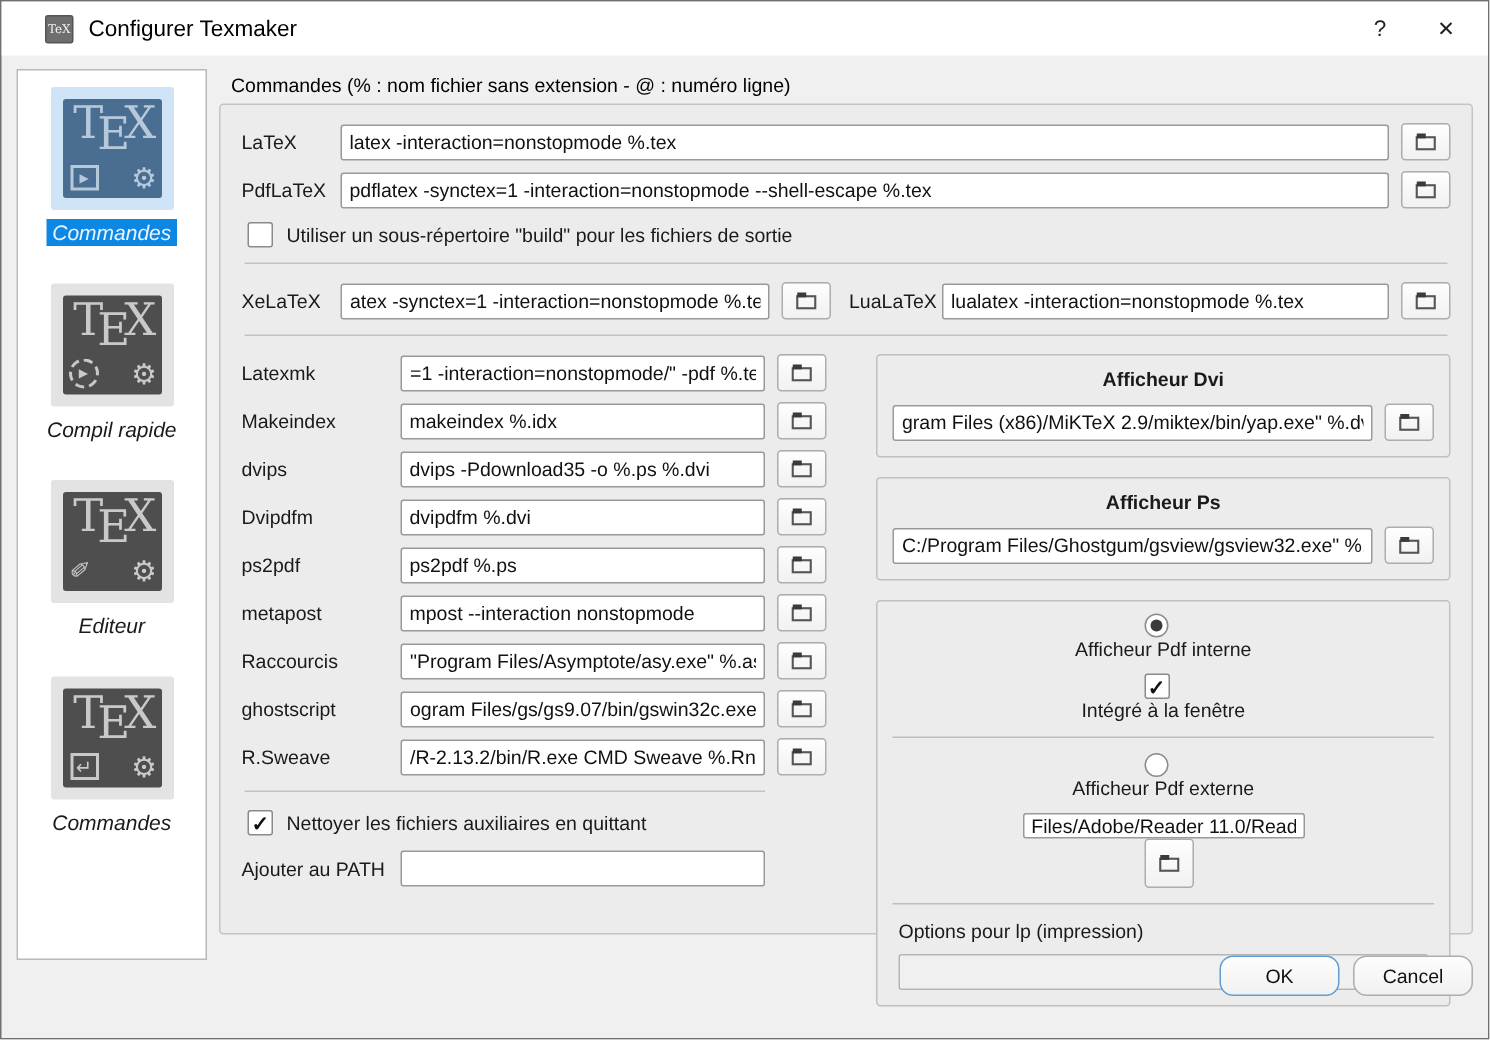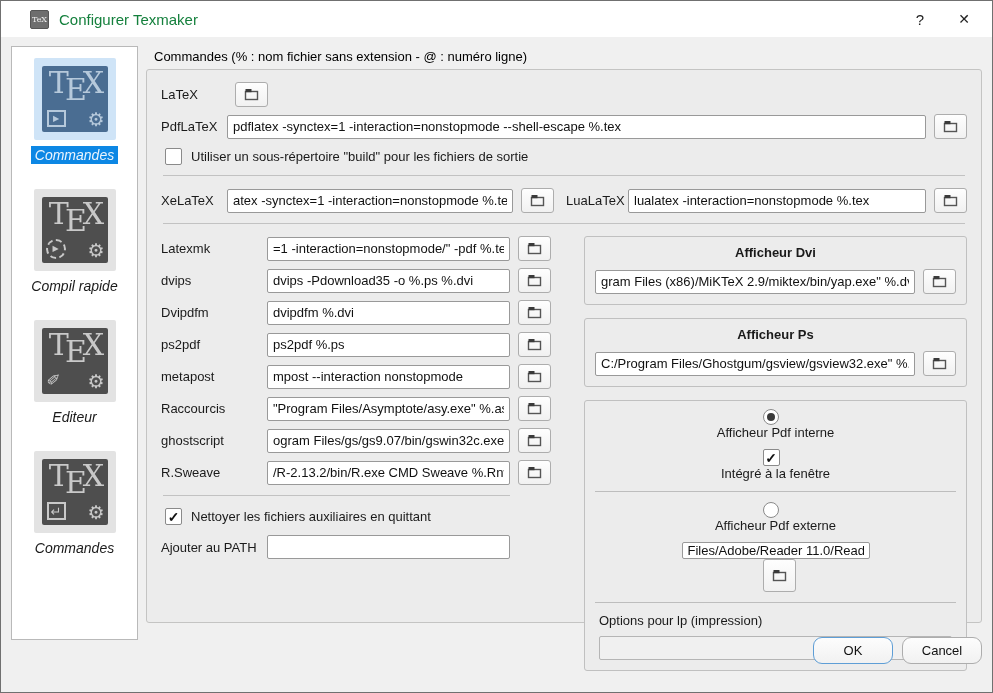--- a/index.html
+++ b/index.html
@@ -23,21 +23,21 @@
     display: flex; align-items: center;
     flex: 0 0 36px;
   }
   .app-icon {
     width: 19px; height: 19px; margin-left: 29px;
     background: #6e6e6e; border-radius: 2px;
     color: #f2f2f2; font-family: "DejaVu Serif", serif;
     font-size: 8px; display: flex; align-items: center; justify-content: center;
     border: 1px solid #555;
   }
-  .win-title { margin-left: 10px; font-size: 15px; color: #15803d; }
+  .win-title { margin-left: 10px; font-size: 15px; color: #000000; }
   .tb-spacer { flex: 1; }
   .tb-btn {
     width: 44px; height: 36px; display: flex; align-items: center; justify-content: center;
     font-size: 15px; color: #222; cursor: default;
   }
   .tb-close { font-size: 14px; margin-right: 6px; }
   
   .content { flex: 1; display: flex; padding: 9px 10px 0 10px; }
   
   .sidebar {
@@ -208,20 +208,21 @@
 
     </div>
 
     <div class="main">
       <div class="group-label">Commandes (% : nom fichier sans extension - @ : numéro ligne)</div>
 
       <div class="outer-box">
 
         <div class="row">
           <span class="lbl lbl-w64">LaTeX</span>
+          <input class="txt grow" value="latex -interaction=nonstopmode %.tex" style="">
           <button class="folder-btn">
             <svg width="15" height="13" viewBox="0 0 15 13">
                 <rect x="1.5" y="3.5" width="12" height="8" fill="none" stroke="#555" stroke-width="1.4"></rect>
                 <rect x="1.5" y="1" width="6" height="3.2" fill="#3a3a3a"></rect>
               </svg>
           </button>
         </div>
 
         <div class="row">
           <span class="lbl lbl-w64">PdfLaTeX</span>
@@ -270,20 +271,30 @@
               <span class="lbl lbl-w104">Latexmk</span>
               <input class="txt" value="=1 -interaction=nonstopmode/&quot; -pdf %.tex" style="">
               <button class="folder-btn">
                   <svg width="15" height="13" viewBox="0 0 15 13">
                     <rect x="1.5" y="3.5" width="12" height="8" fill="none" stroke="#555" stroke-width="1.4"></rect>
                     <rect x="1.5" y="1" width="6" height="3.2" fill="#3a3a3a"></rect>
                   </svg>
                 </button>
             </div>
             <div class="row">
+              <span class="lbl lbl-w104">Makeindex</span>
+              <input class="txt" value="makeindex %.idx" style="">
+              <button class="folder-btn">
+                  <svg width="15" height="13" viewBox="0 0 15 13">
+                    <rect x="1.5" y="3.5" width="12" height="8" fill="none" stroke="#555" stroke-width="1.4"></rect>
+                    <rect x="1.5" y="1" width="6" height="3.2" fill="#3a3a3a"></rect>
+                  </svg>
+                </button>
+            </div>
+            <div class="row">
               <span class="lbl lbl-w104">dvips</span>
               <input class="txt" value="dvips -Pdownload35 -o %.ps %.dvi" style="">
               <button class="folder-btn">
                   <svg width="15" height="13" viewBox="0 0 15 13">
                     <rect x="1.5" y="3.5" width="12" height="8" fill="none" stroke="#555" stroke-width="1.4"></rect>
                     <rect x="1.5" y="1" width="6" height="3.2" fill="#3a3a3a"></rect>
                   </svg>
                 </button>
             </div>
             <div class="row">

